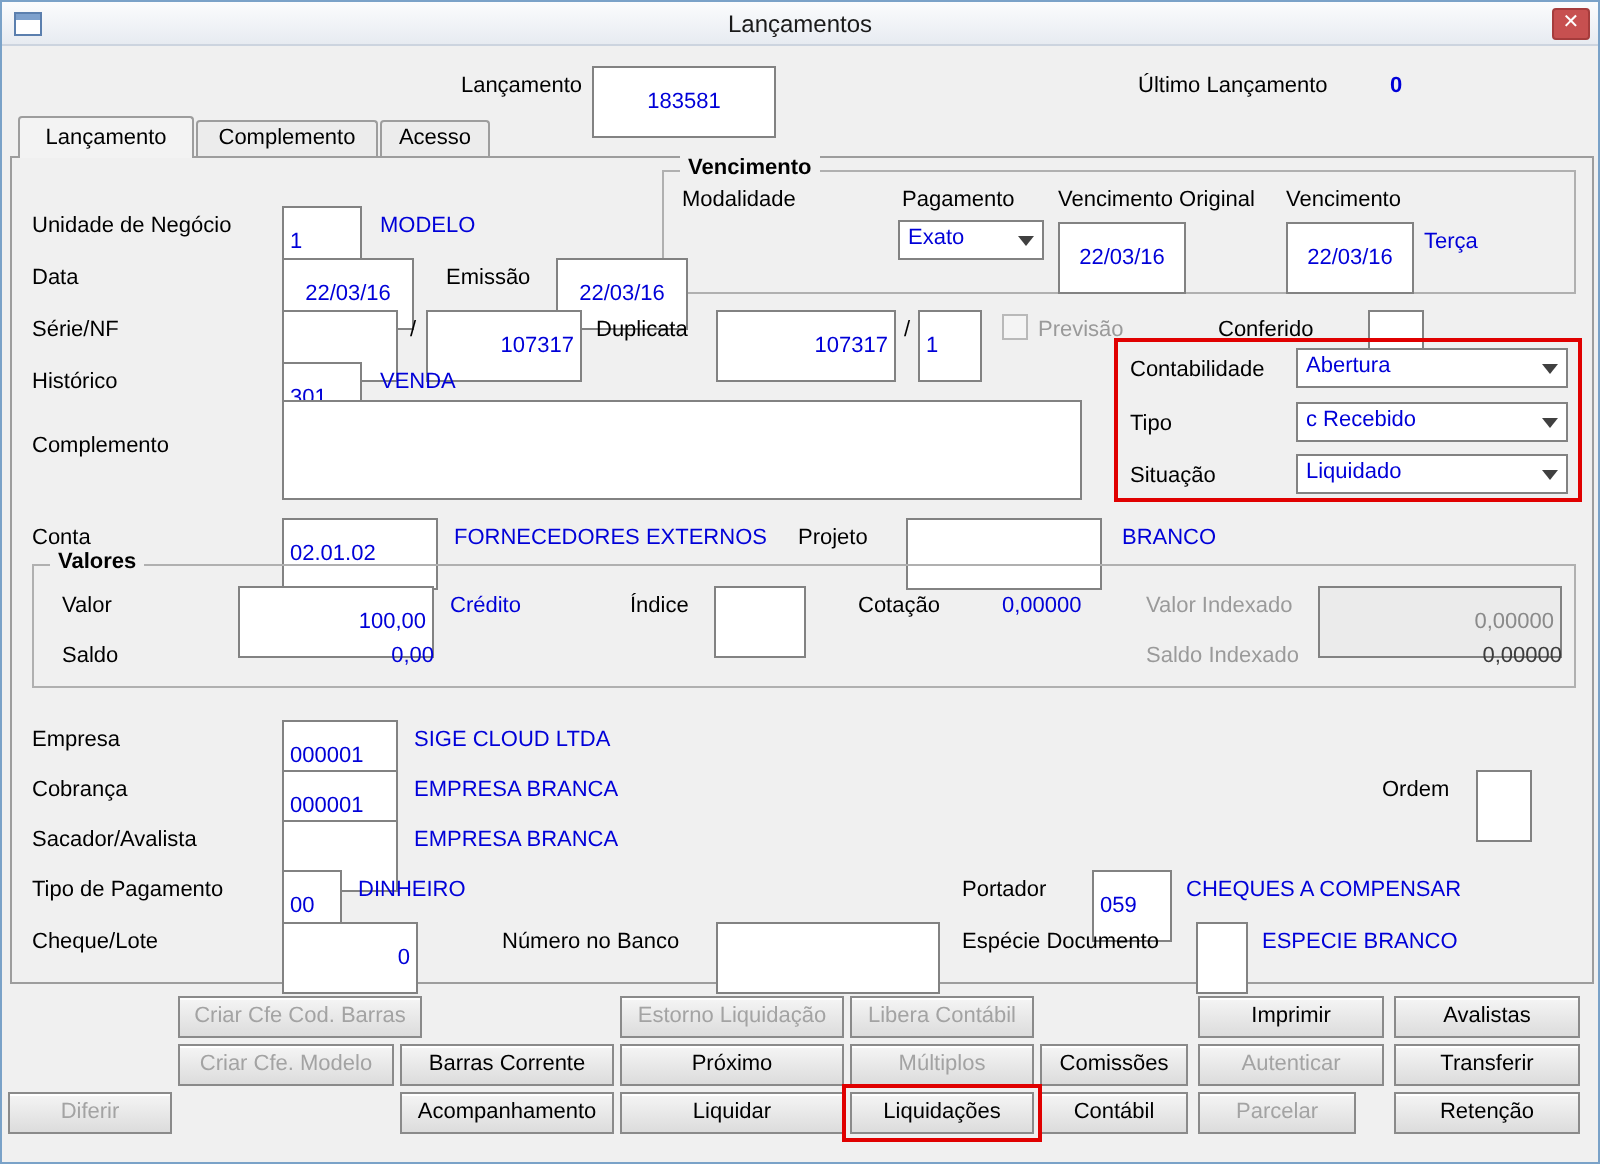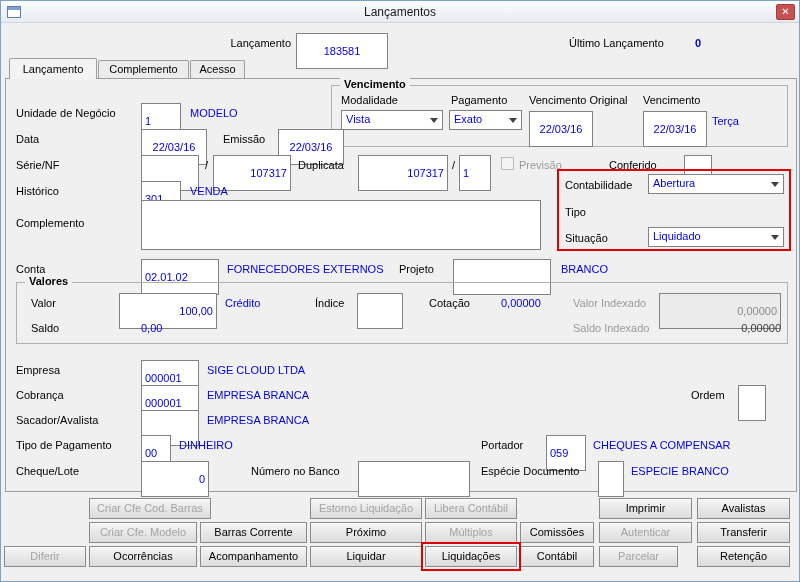--- a/index.html
+++ b/index.html
@@ -12,21 +12,21 @@
     background:linear-gradient(#fbfcfd,#e7ebf1);border-bottom:1px solid #ccd4df;}
   .title{position:absolute;left:0;top:0;width:100%;text-align:center;line-height:22px;font-size:12px;color:#1a1a1a;}
   .wicon{position:absolute;left:6px;top:5px;width:14px;height:12px;border:1px solid #5b7fae;background:#fff;}
   .wicon::before{content:"";position:absolute;left:0;top:0;right:0;height:3px;background:#7da0cc;}
   .closebtn{position:absolute;right:4px;top:3px;width:19px;height:16px;background:#c75050;border:1px solid #a53c3c;
     color:#fff;font-size:10px;line-height:14px;text-align:center;border-radius:2px;cursor:pointer;}
   .lbl{position:absolute;font-size:11px;line-height:18px;color:#000;white-space:nowrap;}
   .lbl.gray{color:#9a9a9a;}
   .val{position:absolute;font-size:11px;line-height:18px;color:#0000d8;white-space:nowrap;}
   .val.bold{font-weight:bold;}
-  .val.right{}
+  .val.right{text-align:right;}
   .val-dark{position:absolute;font-size:11px;line-height:18px;color:#3c3c3c;white-space:nowrap;text-align:right;}
   .inp{position:absolute;height:36px;border:1px solid #828282;background:#fff;color:#0000d8;
     font-family:"Liberation Sans",sans-serif;font-size:11px;padding:0 3px;}
   .inp.center{text-align:center;}
   .inp.right{text-align:right;}
   .inp.dis{background:#ebebeb;color:#8a8a8a;}
   .memo{position:absolute;border:1px solid #828282;background:#fff;resize:none;
     font-family:"Liberation Sans",sans-serif;font-size:11px;color:#0000d8;}
   .combo{position:absolute;height:20px;border:1px solid #828282;background:#fff;cursor:default;}
   .ctext{position:absolute;left:4px;top:2px;font-size:11px;color:#0000d8;white-space:nowrap;}
@@ -69,24 +69,20 @@
 
   <div class="panel"></div>
 
   <div class="group" style="left:330px;top:84px;width:457px;height:62px">
     <span class="gtitle">Vencimento</span>
   </div>
   <span class="lbl" style="left:340px;top:90px">Modalidade</span>
   <span class="lbl" style="left:450px;top:90px">Pagamento</span>
   <span class="lbl" style="left:528px;top:90px">Vencimento Original</span>
   <span class="lbl" style="left:642px;top:90px">Vencimento</span>
-  <div class="combo" style="left:340px;top:109px;width:102px">
-    <span class="ctext">Vista</span>
-    <span class="carrow"></span>
-  </div>
   <div class="combo" style="left:448px;top:109px;width:73px">
     <span class="ctext">Exato</span>
     <span class="carrow"></span>
   </div>
   <input class="inp center" style="left: 528px; top: 110px; width: 64px;" value="22/03/16">
   <input class="inp center" style="left: 642px; top: 110px; width: 64px;" value="22/03/16">
   <span class="val" style="left:711px;top:111px">Terça</span>
 
   <span class="lbl" style="left:15px;top:103px">Unidade de Negócio</span>
   <input class="inp" style="left: 140px; top: 102px; width: 40px;" value="1">
@@ -114,20 +110,24 @@
   <input class="inp" style="left: 140px; top: 180px; width: 40px;" value="301">
   <span class="val" style="left:189px;top:181px">VENDA</span>
 
   <div class="redbox" style="left:556px;top:168px;width:234px;height:82px"></div>
   <span class="lbl" style="left:564px;top:175px">Contabilidade</span>
   <div class="combo" style="left:647px;top:173px;width:136px">
     <span class="ctext">Abertura</span>
     <span class="carrow"></span>
   </div>
   <span class="lbl" style="left:564px;top:202px">Tipo</span>
+  <div class="combo" style="left:647px;top:200px;width:136px">
+    <span class="ctext">c Recebido</span>
+    <span class="carrow"></span>
+  </div>
   <span class="lbl" style="left:564px;top:228px">Situação</span>
   <div class="combo" style="left:647px;top:226px;width:136px">
     <span class="ctext">Liquidado</span>
     <span class="carrow"></span>
   </div>
 
   <span class="lbl" style="left:15px;top:213px">Complemento</span>
   <textarea class="memo" style="left: 140px; top: 199px; width: 400px; height: 50px;"></textarea>
 
   <span class="lbl" style="left:15px;top:259px">Conta</span>
@@ -191,21 +191,20 @@
 
   <div class="btn dis" style="left:88px;top:521px;width:108px">Criar Cfe. Modelo</div>
   <div class="btn" style="left:199px;top:521px;width:107px">Barras Corrente</div>
   <div class="btn" style="left:309px;top:521px;width:112px">Próximo</div>
   <div class="btn dis" style="left:424px;top:521px;width:92px">Múltiplos</div>
   <div class="btn" style="left:519px;top:521px;width:74px">Comissões</div>
   <div class="btn" style="left:696px;top:521px;width:93px">Transferir</div>
   <div class="btn dis" style="left:598px;top:521px;width:93px">Autenticar</div>
 
   <div class="btn dis" style="left:3px;top:545px;width:82px">Diferir</div>
-  <div class="btn" style="left:88px;top:545px;width:108px">Ocorrências</div>
   <div class="btn" style="left:199px;top:545px;width:107px">Acompanhamento</div>
   <div class="btn" style="left:309px;top:545px;width:112px">Liquidar</div>
   <div class="btn" style="left:424px;top:545px;width:92px">Liquidações</div>
   <div class="redbox" style="left:420px;top:541px;width:100px;height:29px"></div>
   <div class="btn" style="left:519px;top:545px;width:74px">Contábil</div>
   <div class="btn dis" style="left:598px;top:545px;width:79px">Parcelar</div>
   <div class="btn" style="left:696px;top:545px;width:93px">Retenção</div>
 
 </div>
 

